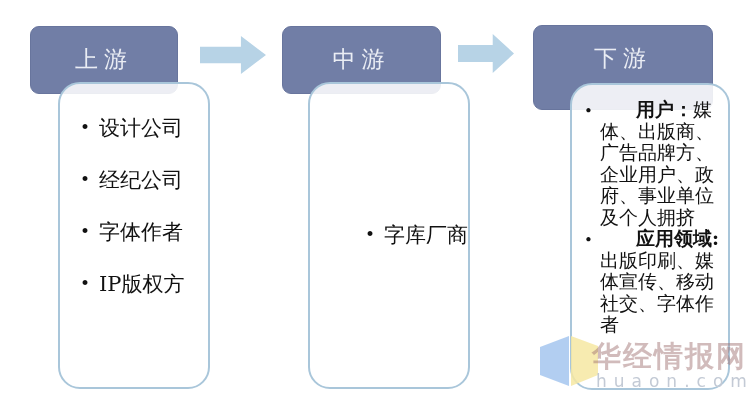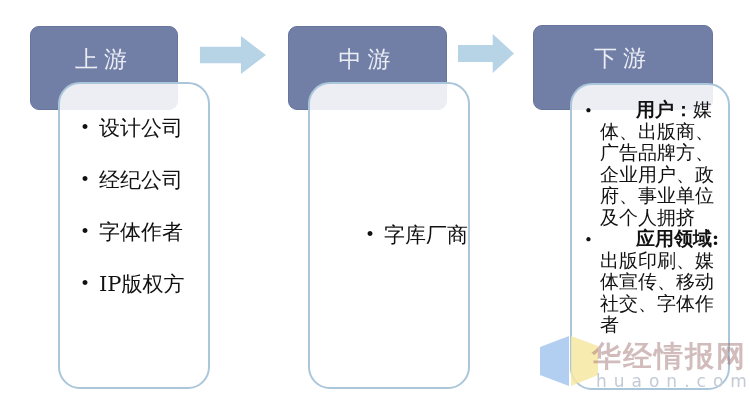--- a/index.html
+++ b/index.html
@@ -2,27 +2,27 @@
 <html><head>
 <meta charset="utf-8">
 <style>
   html,body{margin:0;padding:0;background:#ffffff;}
   #canvas{
     position:relative;width:750px;height:408px;background:#ffffff;
     overflow:hidden;font-family:"DejaVu Serif","Liberation Serif",serif;
   }
   
   .stage-header{
-    position:absolute;height:84px;background:#717ea6;border:1px solid #68759d;
+    position:absolute;height:68px;background:#717ea6;border:1px solid #68759d;
     border-radius:9px;box-sizing:border-box;z-index:1;
     color:#eaedf4;font-size:23px;letter-spacing:6px;text-align:center;
     padding-top:17px;
   }
   #hdr-1{left:30px;top:26px;width:148px;}
-  #hdr-2{left:288px;top:26px;width:159px;}
+  #hdr-2{left:282px;top:26px;width:159px;}
   #hdr-3{left:533px;top:25px;width:180px;height:85px;}
   
   .content-box{
     position:absolute;background:rgba(255,255,255,0.87);
     border:2px solid #a9c6da;border-radius:22px;box-sizing:border-box;z-index:3;
     color:#111111;
   }
   #box-1{left:58px;top:82px;width:152px;height:307px;}
   #box-2{left:308px;top:82px;width:162px;height:307px;}
   #box-3{left:570px;top:83px;width:160px;height:307px;}

